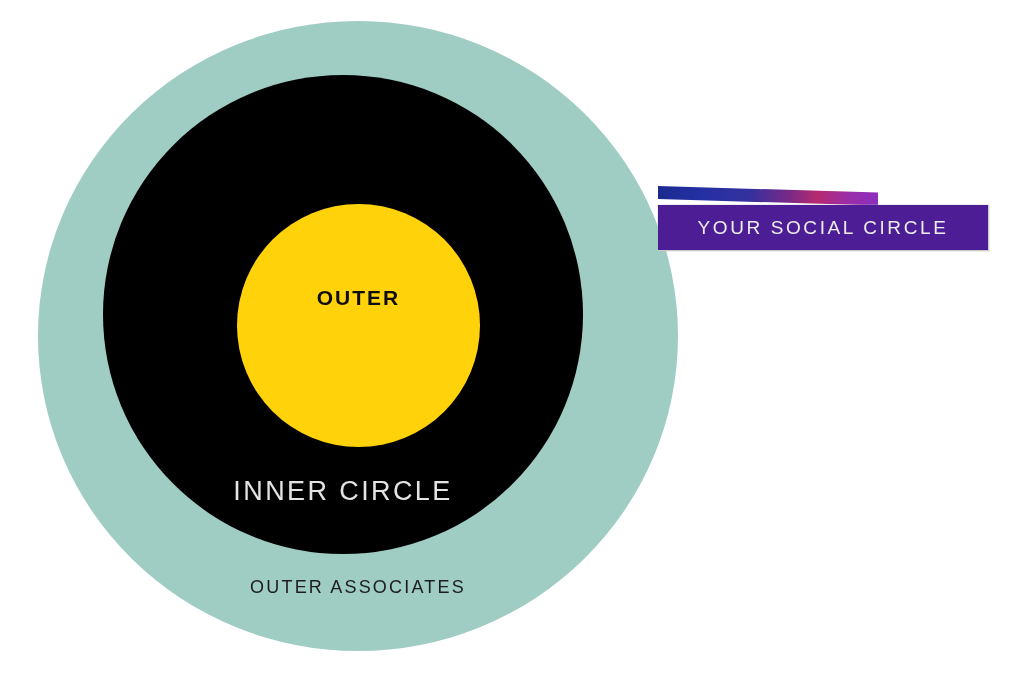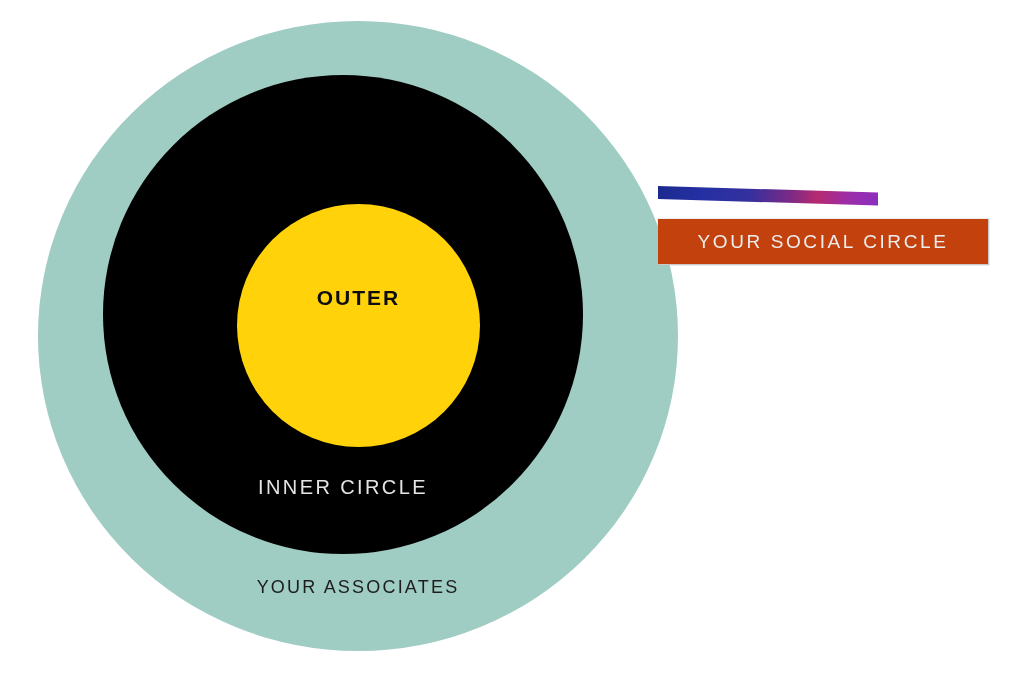--- a/index.html
+++ b/index.html
@@ -71,21 +71,21 @@
     font-size: 21px;
     font-weight: bold;
     letter-spacing: 2.0px;
   }
 
   #inner-label {
     left: 103px;
     top: 476px;
     width: 480px;
     color: #e4e4e4;
-    font-size: 20px;
+    font-size: 27px;
     font-weight: 400;
     letter-spacing: 2.4px;
   }
 
   #outer-label {
     left: 38px;
     top: 577px;
     width: 640px;
     color: #1d1d1d;
     font-size: 18px;
@@ -116,24 +116,24 @@
         #b62a6f 72%,
         #9b2da8 86%,
         #8b2fbf 100%);
     transform: skewY(1.7deg);
     transform-origin: left center;
   }
 
   #callout-box {
     position: absolute;
     left: 3px;
-    top: 36px;
+    top: 22px;
     width: 330px;
     height: 45px;
-    background: #c2410c;
+    background: #4c1d95;
     border-right: 1px solid #c9c9c9;
     border-bottom: 1px solid #c9c9c9;
     box-shadow: 0 0 0 0.5px rgba(190,190,190,0.55);
   }
 
   #callout-text {
     position: absolute;
     left: 0;
     top: 0;
     width: 330px;
@@ -152,21 +152,21 @@
 <body>
 
 <div id="stage">
 
   <div class="ring" id="outer-ring"></div>
 
   <div class="ring" id="inner-ring"></div>
 
   <div class="ring" id="core-circle"></div>
 
-  <div class="circle-label" id="outer-label">YOUR ASSOCIATES</div>
+  <div class="circle-label" id="outer-label">OUTER ASSOCIATES</div>
 
   <div class="circle-label" id="inner-label">INNER CIRCLE</div>
 
   <div class="circle-label" id="core-label">OUTER</div>
 
   <div id="callout">
     <div id="callout-gradient-bar"></div>
     <div id="callout-box">
       <div id="callout-text">YOUR SOCIAL CIRCLE</div>
     </div>

